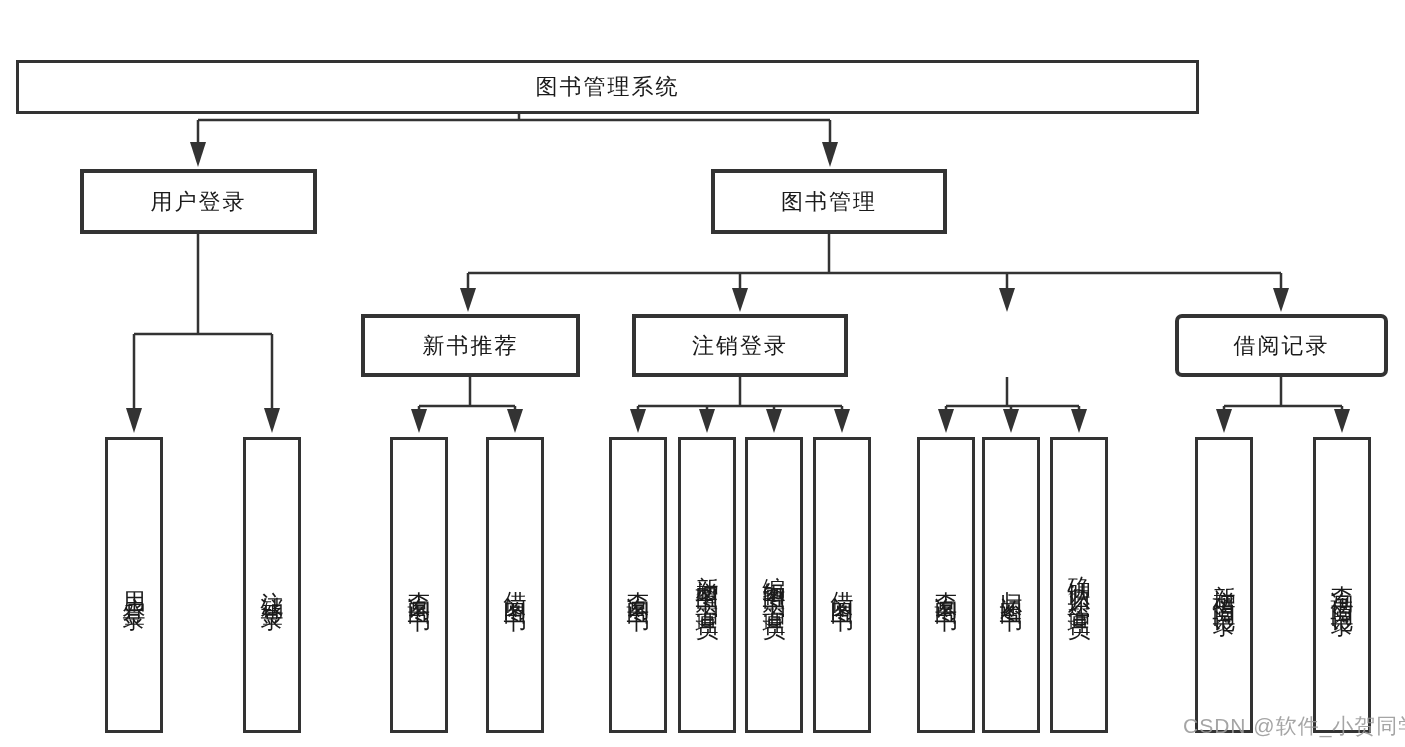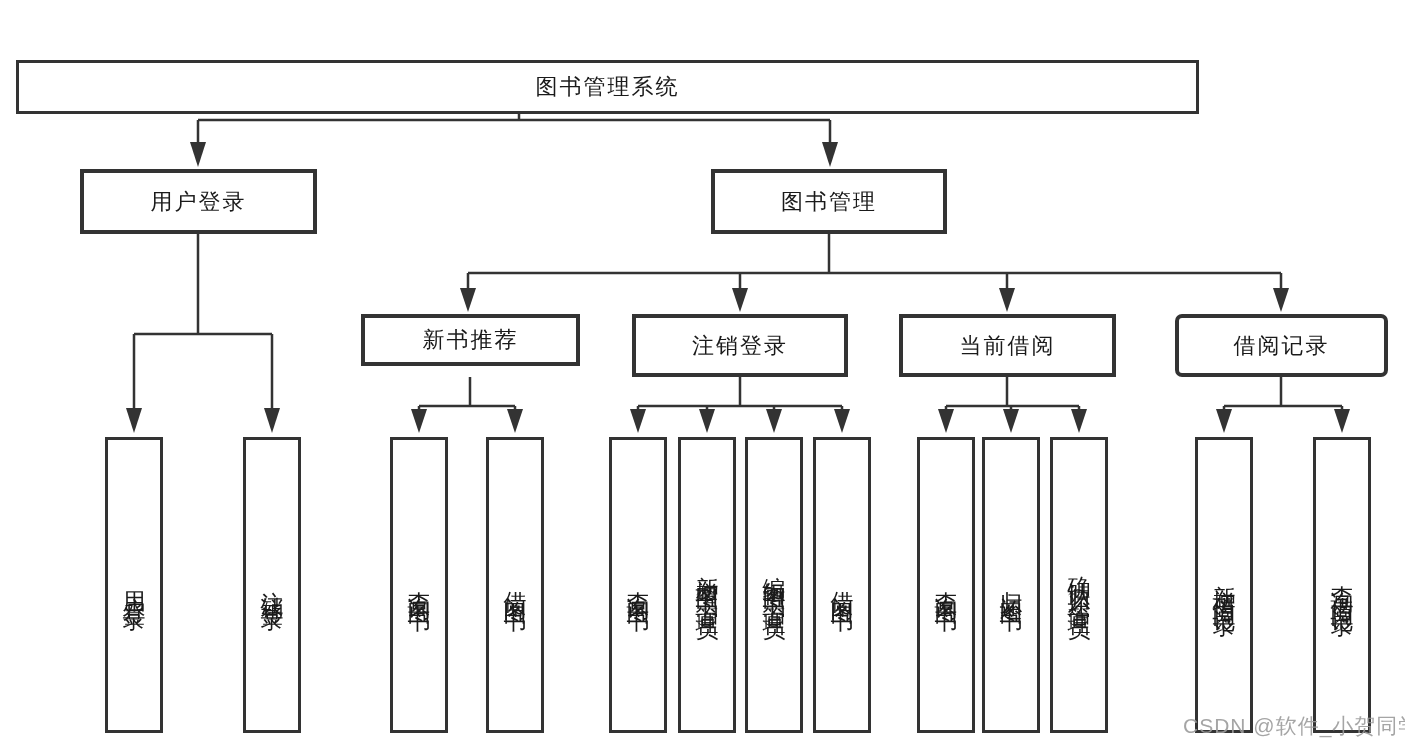--- a/index.html
+++ b/index.html
@@ -96,23 +96,22 @@
       <polygon points="1216,409 1232,409 1224,433"></polygon>
       <polygon points="1334,409 1350,409 1342,433"></polygon>
     </g>
   </svg>
 
   <div class="box h-box" style="left:16px; top:14px; width:1183px; height:54px;margin-top:46px;">图书管理系统</div>
 
   <div class="box h-box lv2" style="left:80px; top:169px; width:237px; height:65px;">用户登录</div>
   <div class="box h-box lv2" style="left:711px; top:169px; width:236px; height:65px;">图书管理</div>
 
-  <div class="box h-box lv3" style="left:361px; top:314px; width:219px; height:52px;text-align:center;">新书推荐</div>
+  <div class="box h-box lv3" style="left:361px; top:314px; width:219px; height:63px;text-align:center;">新书推荐</div>
   <div class="box h-box lv3" style="left:632px; top:314px; width:216px; height:63px;">注销登录</div>
-  <div class="box h-box lv3" style="left:899px; top:314px; width:217px; height:63px;">当前借阅</div>
   <div class="box h-box lv3" style="left:1175px; top:314px; width:213px; height:63px;border-radius:7px;">借阅记录</div>
 
   <div class="box v-box" style="left:105px; top:437px; width:58px; height:296px;">用户登录</div>
   <div class="box v-box" style="left:243px; top:437px; width:58px; height:296px;">注销登录</div>
 
   <div class="box v-box" style="left:390px; top:437px; width:58px; height:296px;">查询图书</div>
   <div class="box v-box" style="left:486px; top:437px; width:58px; height:296px;">借阅图书</div>
 
   <div class="box v-box" style="left:609px; top:437px; width:58px; height:296px;">查询图书</div>
   <div class="box v-box" style="left:678px; top:437px; width:58px; height:296px;">新增图书（管理员）</div>

